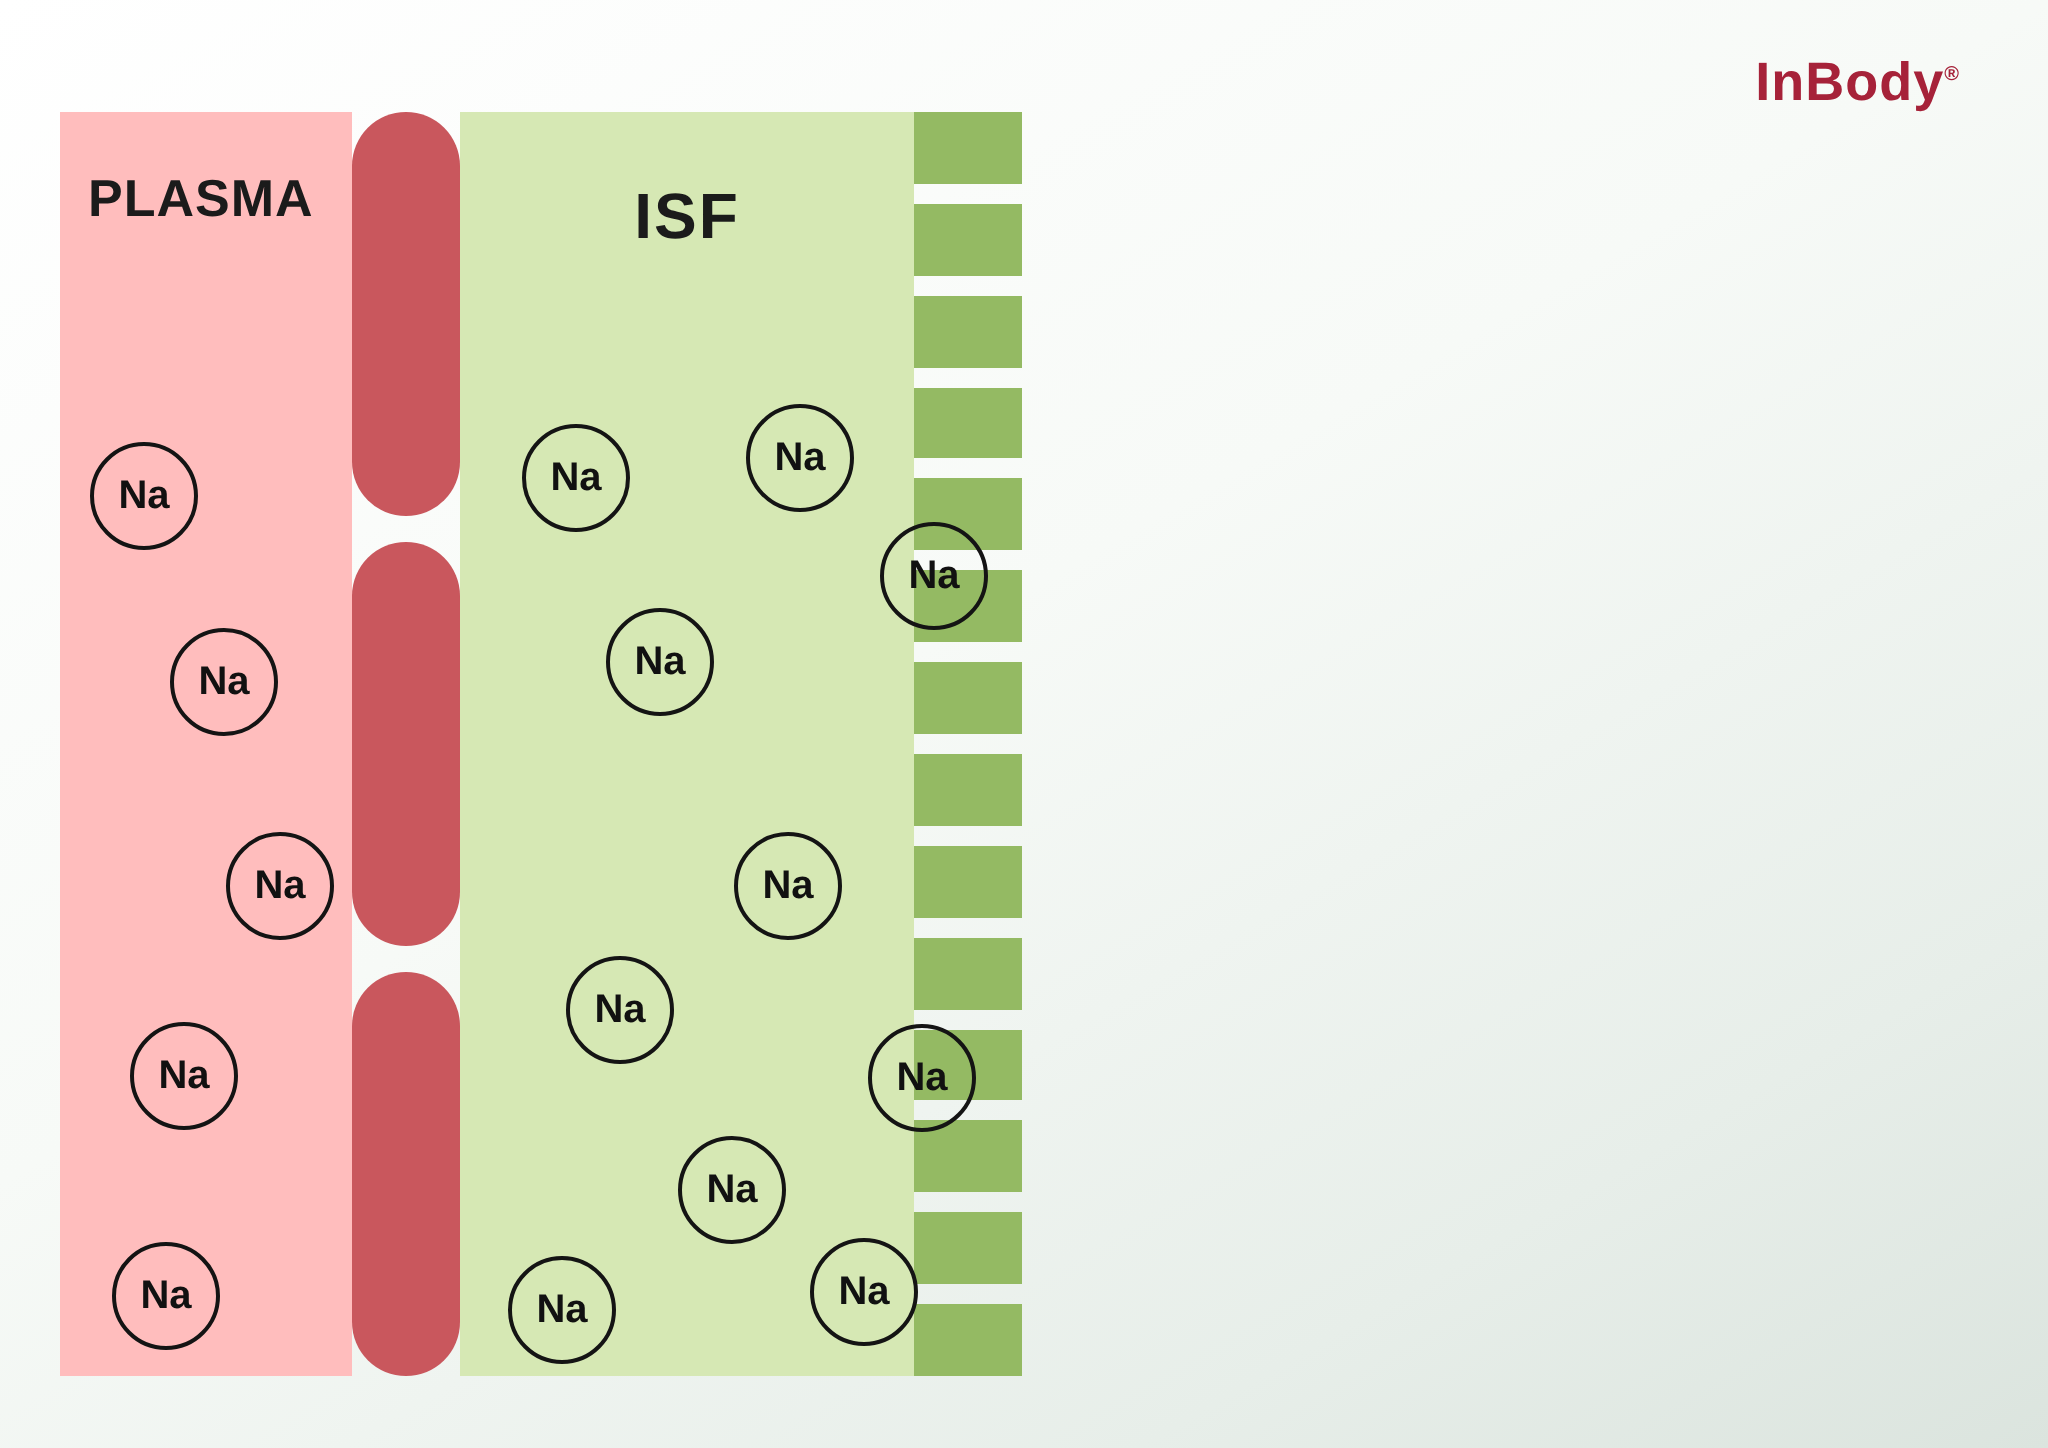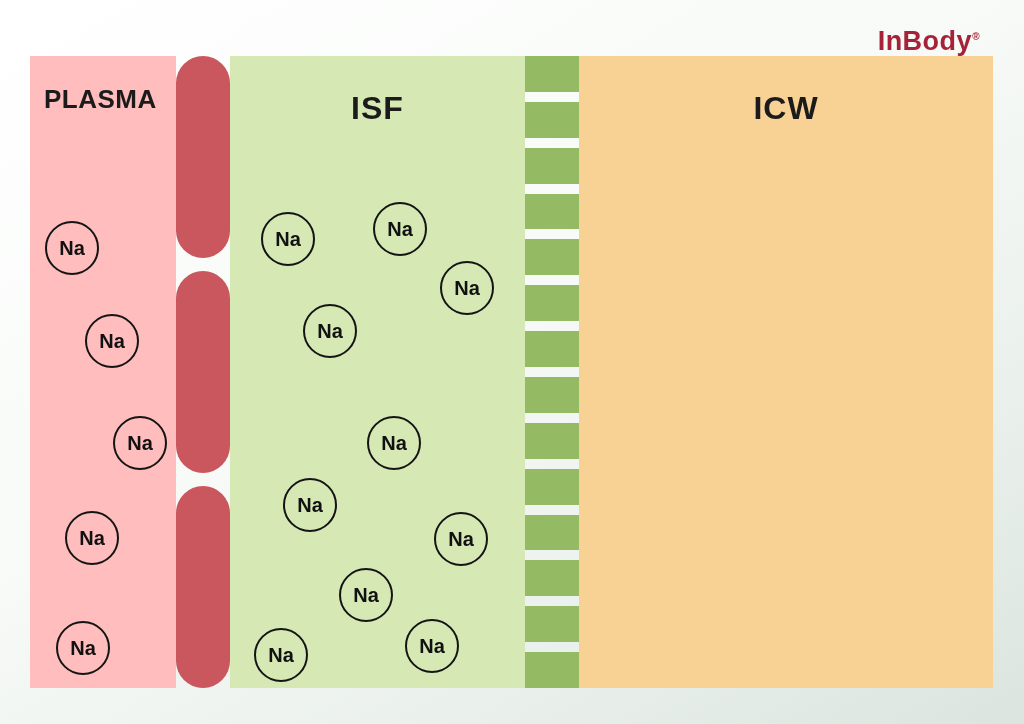--- a/index.html
+++ b/index.html
@@ -52,21 +52,21 @@
     display: flex;
     flex-direction: column;
     gap: 13px;
   }
   .capillary .bar {
     flex: 1;
     background: var(--capillary-wall, #c9575d);
     border-radius: 27px;
   }
   .isf {
-    width: 295px;
+    width: 227px;
     background: var(--isf, #d6e8b4);
   }
   .cellmembrane {
     width: 54px;
     display: flex;
     flex-direction: column;
     gap: 10px;
   }
   .cellmembrane .seg {
     flex: 1;
@@ -142,23 +142,20 @@
         <div class="seg"></div>
         <div class="seg"></div>
         <div class="seg"></div>
         <div class="seg"></div>
         <div class="seg"></div>
         <div class="seg"></div>
         <div class="seg"></div>
         <div class="seg"></div>
       </div>
 
-    <div class="col icw">
-      <div class="label">ICW</div>
-    </div>
 
   <div class="ion" style="left: 15px; top: 165px;">Na</div>
       <div class="ion" style="left: 55px; top: 258px;">Na</div>
       <div class="ion" style="left: 83px; top: 360px;">Na</div>
       <div class="ion" style="left: 35px; top: 455px;">Na</div>
       <div class="ion" style="left: 26px; top: 565px;">Na</div>
       <div class="ion" style="left: 231px; top: 156px;">Na</div>
       <div class="ion" style="left: 343px; top: 146px;">Na</div>
       <div class="ion" style="left: 410px; top: 205px;">Na</div>
       <div class="ion" style="left: 273px; top: 248px;">Na</div>

